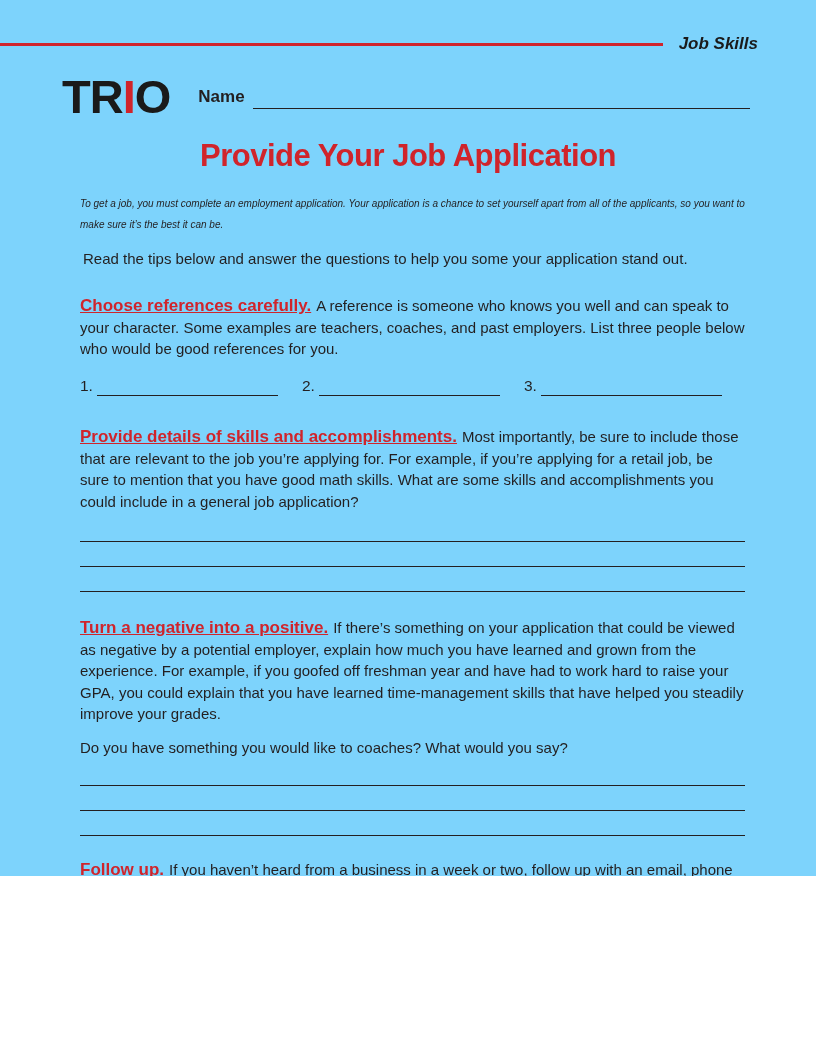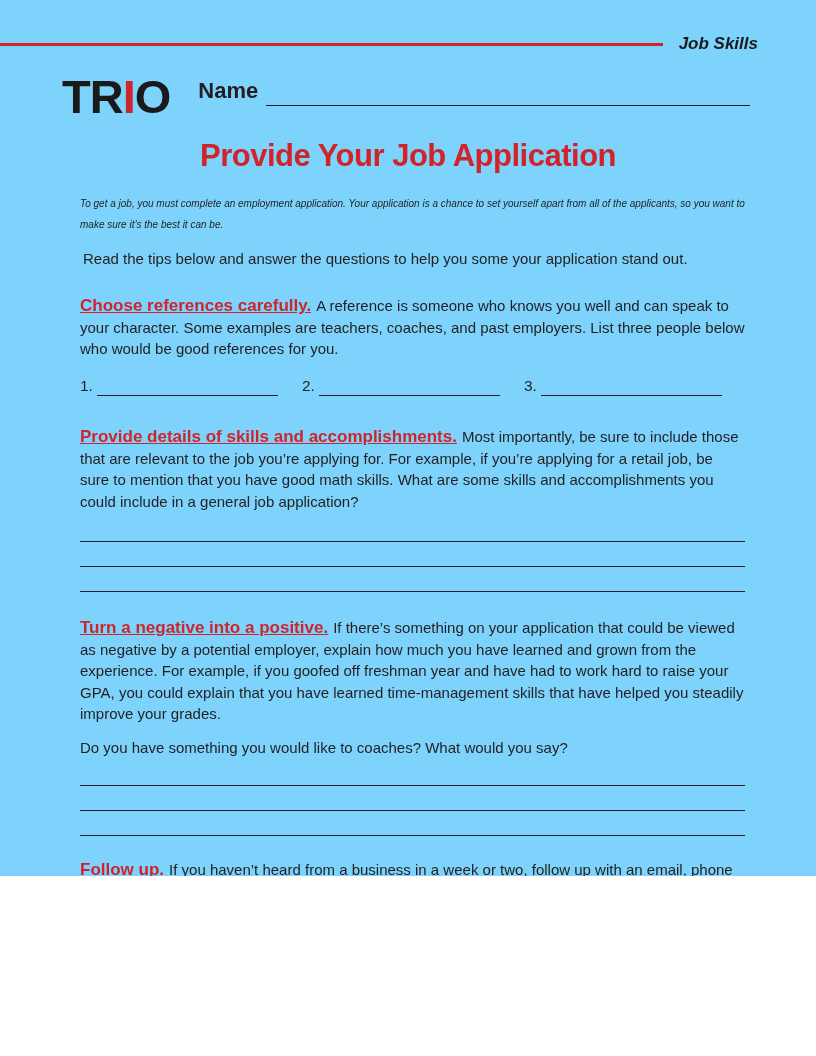--- a/index.html
+++ b/index.html
@@ -30,40 +30,40 @@
     font-size: 17px;
     font-weight: bold;
     font-style: italic;
     margin-right: 58px;
     white-space: nowrap;
     color: #1a1a1a;
   }
   
   .logo-row {
     display: flex;
-    align-items: flex-start;
+    align-items: center;
     margin: 24px 66px 0 62px;
   }
   .logo {
     font-size: 47px;
     font-weight: 800;
     letter-spacing: -1px;
     line-height: 0.82;
     color: #1a1a1a;
     white-space: nowrap;
   }
   .logo .logo-red { color: #d0242b; }
   .name-block {
     display: flex;
     flex: 1;
     align-items: flex-end;
     margin-left: 28px;
   }
   .name-label {
-    font-size: 22px;
+    font-size: 17px;
     font-weight: bold;
     padding-bottom: 2px;
   }
   .name-line {
     flex: 1;
     border-bottom: 1.6px solid #231f20;
     height: 24px;
     margin-left: 8px;
   }
   

